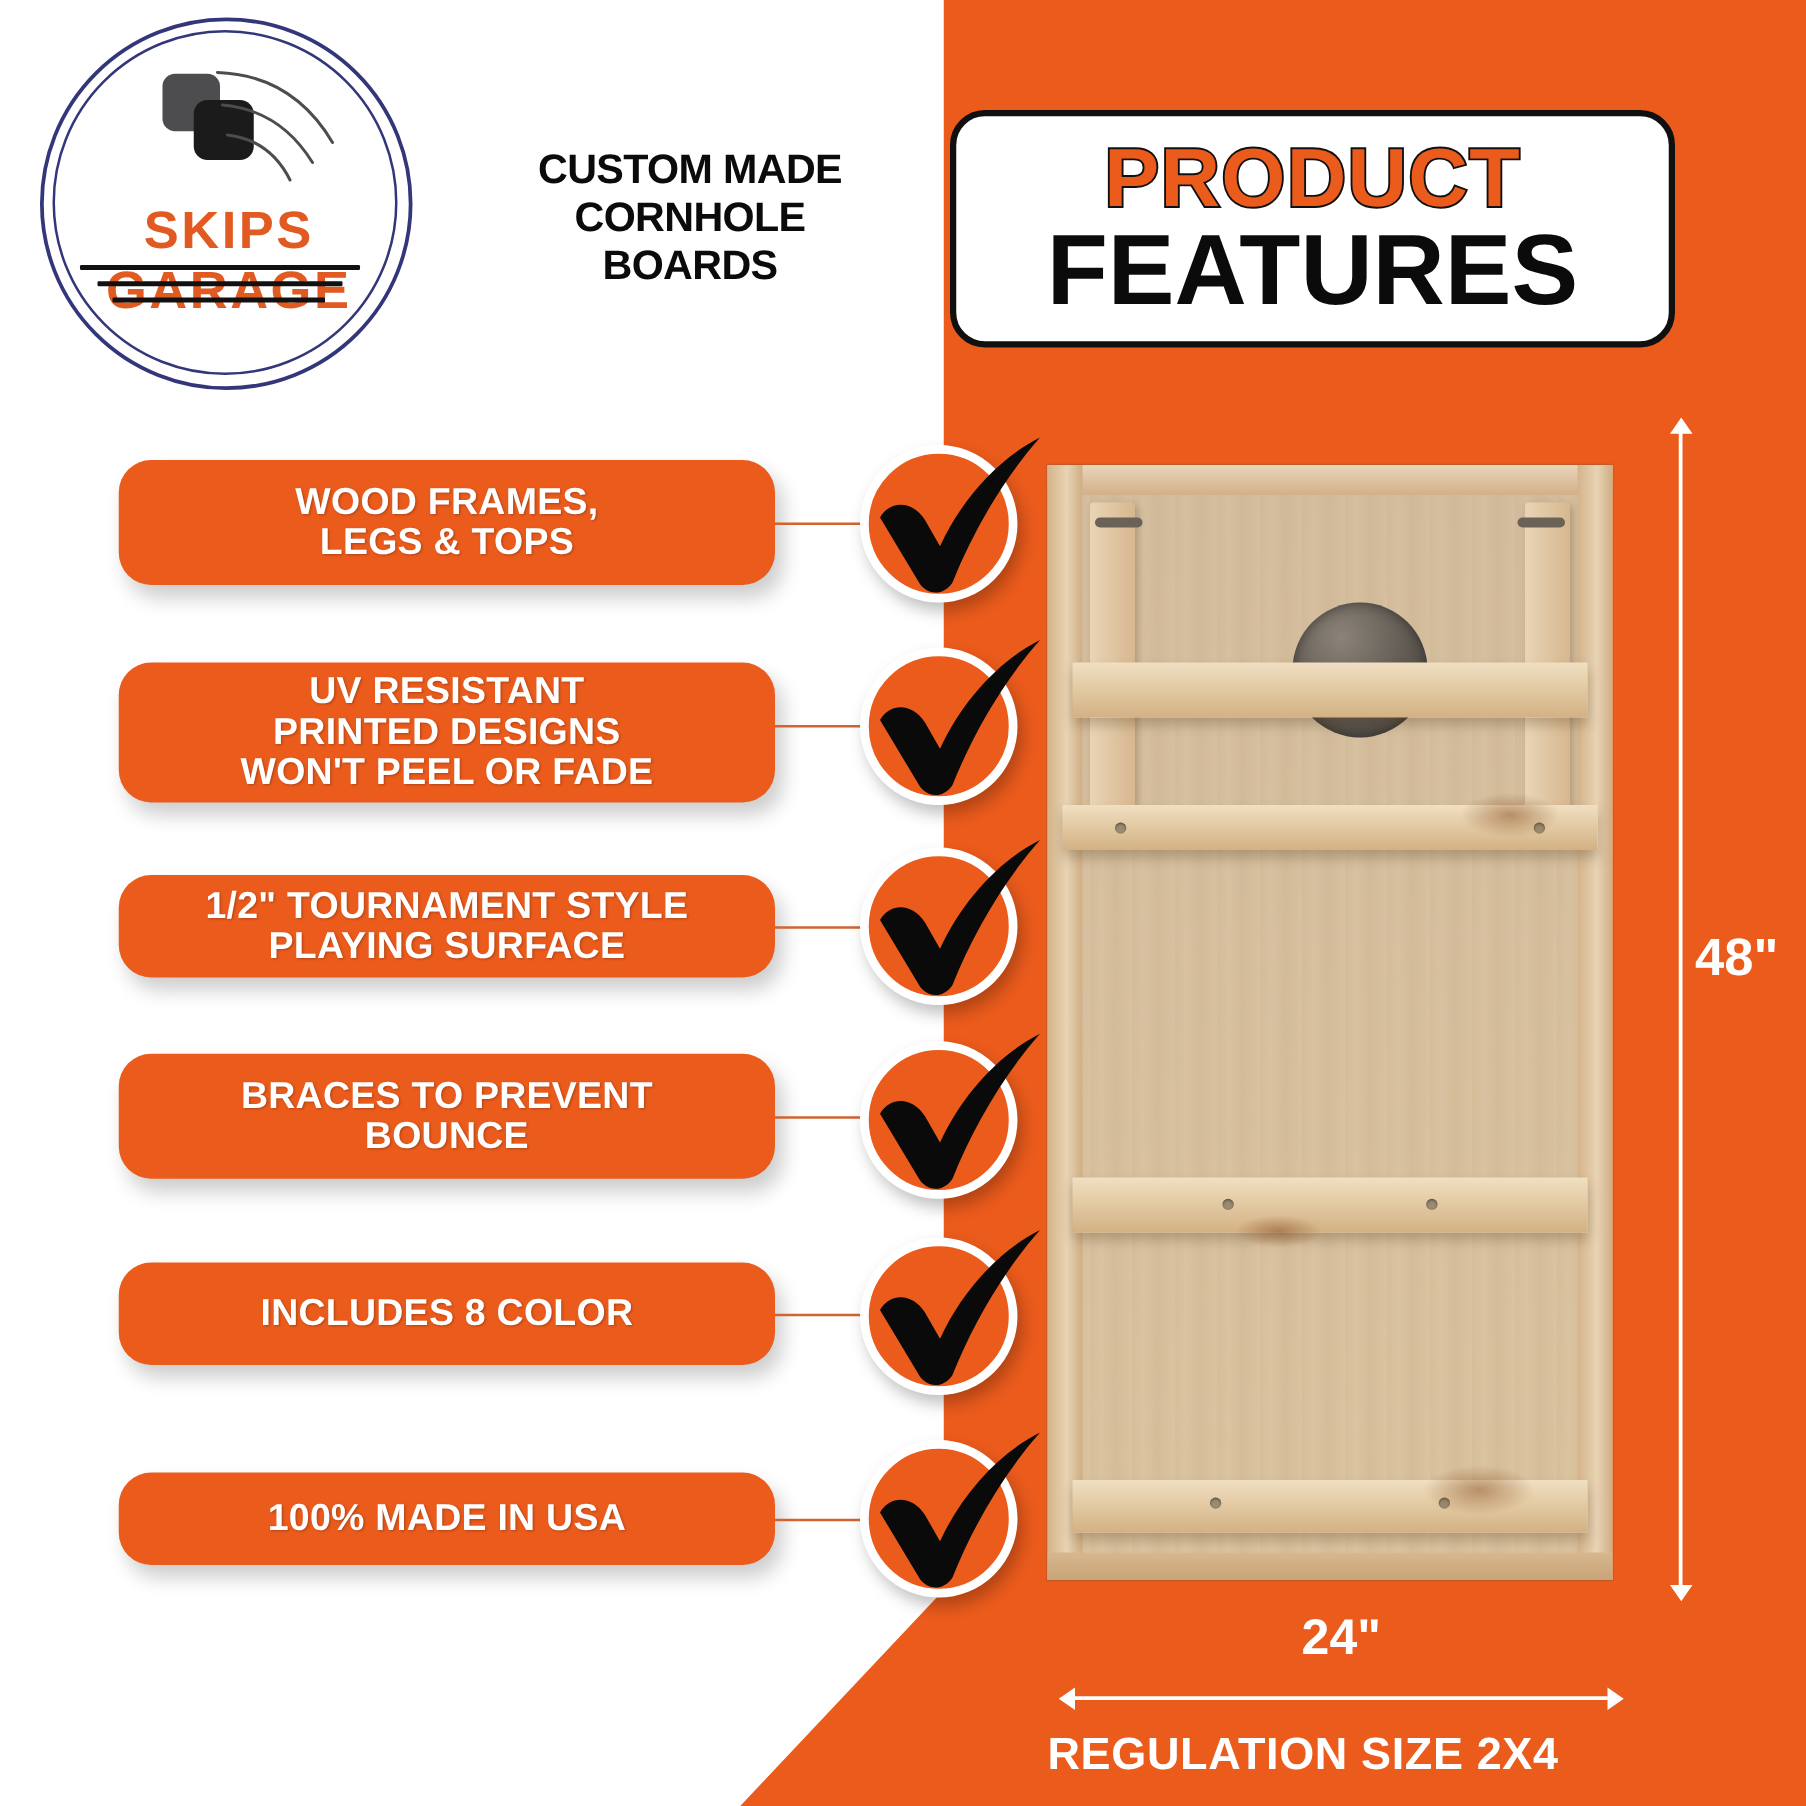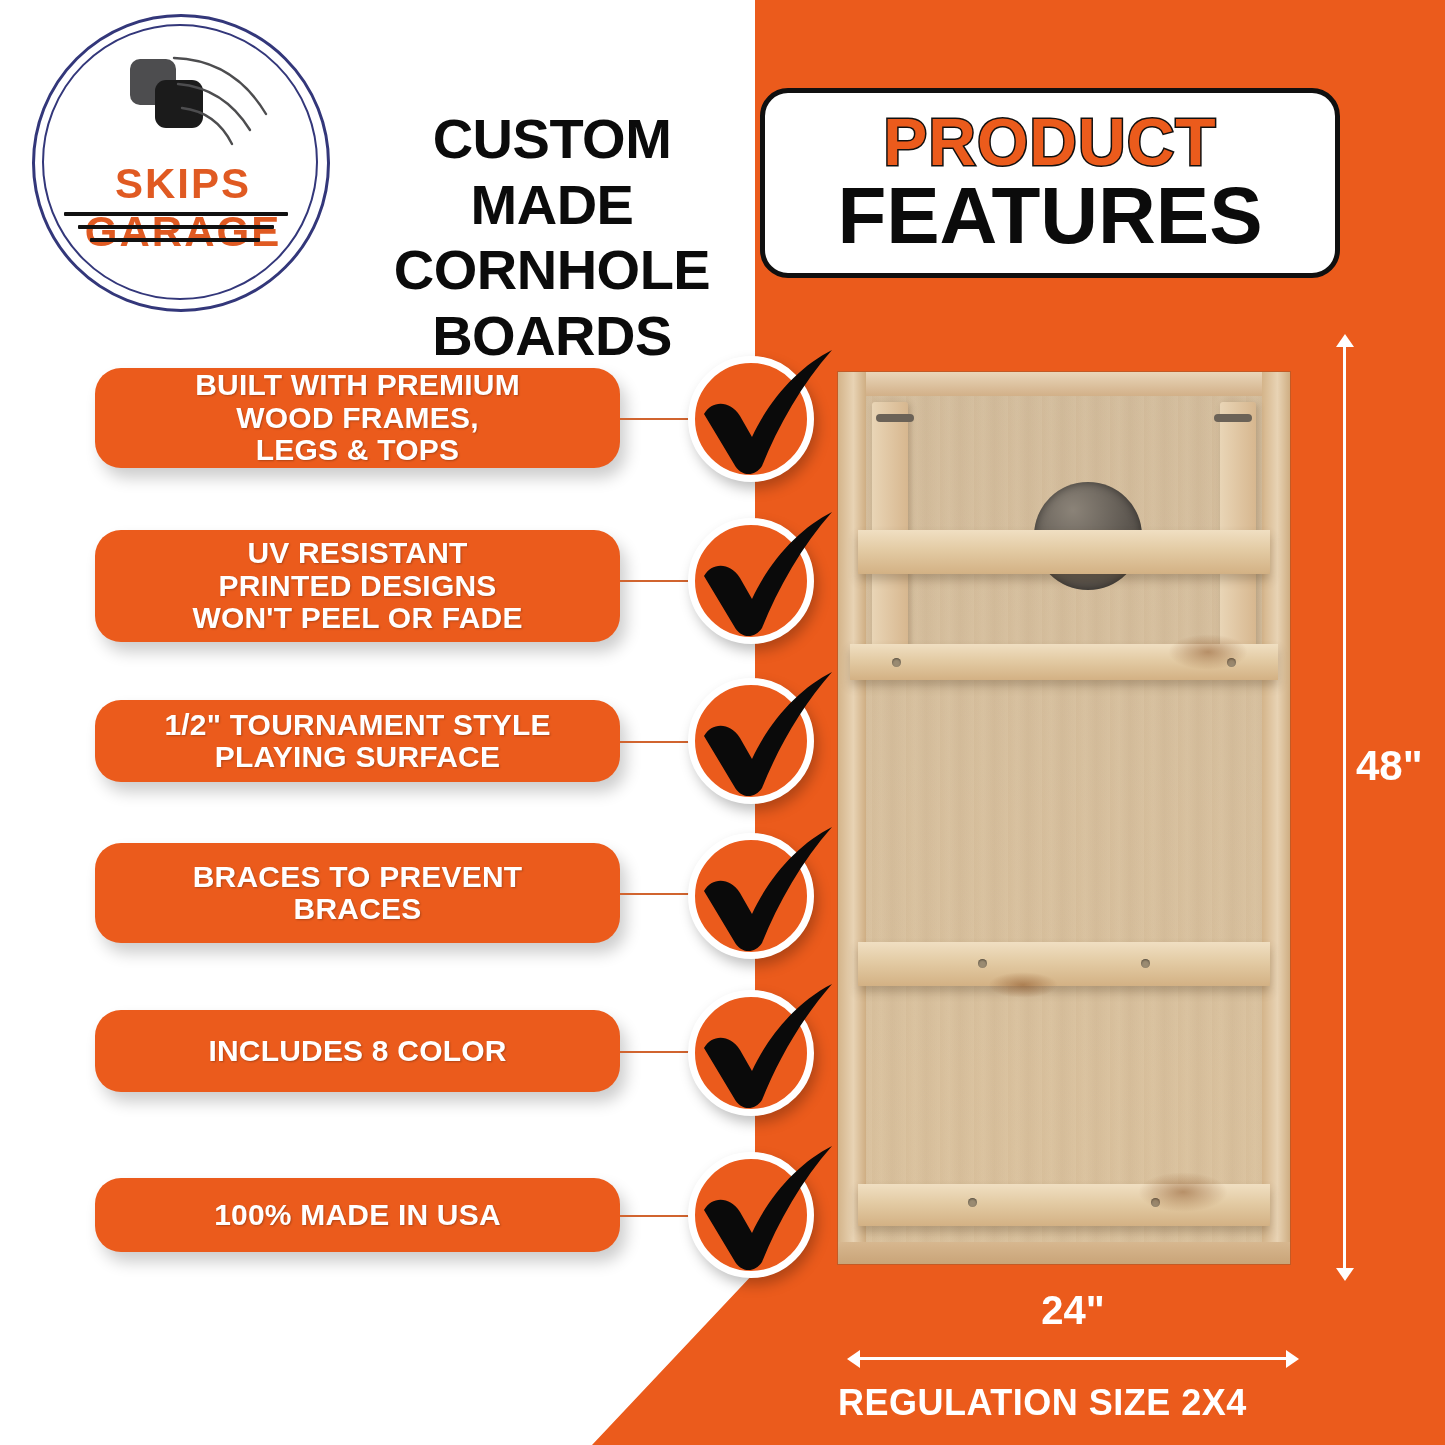--- a/index.html
+++ b/index.html
@@ -72,25 +72,25 @@
     background: #111111;
     border-radius: 1px;
   }
   .logo-bar.b1 { left: 42px;  top: 200px; width: 224px; }
   .logo-bar.b2 { left: 56px;  top: 213px; width: 196px; }
   .logo-bar.b3 { left: 68px;  top: 226px; width: 170px; }
 
   
   .headline {
     position: absolute;
-    left: 352px; top: 106px;
+    left: 352px; top: 116px;
     width: 400px;
     text-align: center;
     color: #0b0b0b;
-    font-size: 56px;
+    font-size: 33px;
     line-height: 1.17;
     font-weight: 700;
     letter-spacing: -0.5px;
   }
 
   
   .pf-box {
     position: absolute;
     left: 760px; top: 88px;
     width: 580px; height: 190px;
@@ -336,21 +336,20 @@
   </div>
 
   <div class="pf-box">
     <div class="pf-product">PRODUCT</div>
     <div class="pf-features">FEATURES</div>
   </div>
 
   <div id="features-layer">
       <div class="pill" style="top: 368px; height: 100px;">
         <div>
-          <div>BUILT WITH PREMIUM</div>
           <div>WOOD FRAMES,</div>
           <div>LEGS &amp; TOPS</div>
         </div>
       </div>
       <div class="connector" style="top: 418px;"></div>
       <div class="check-badge" style="top: 356px; left: 688px;"></div>
       <div class="check-mark" style="top: 342px; left: 690px;"><svg width="150" height="150" viewBox="0 0 150 150">
           <path d="M14 72 C 22 58, 40 58, 50 74 L 62 95 C 80 56, 110 24, 142 8 C 112 42, 88 84, 72 124 C 64 136, 50 134, 44 122 Z" fill="#0a0a0a"></path>
         </svg></div>
       <div class="pill" style="top: 530px; height: 112px;">
@@ -372,21 +371,21 @@
         </div>
       </div>
       <div class="connector" style="top: 741px;"></div>
       <div class="check-badge" style="top: 678px; left: 688px;"></div>
       <div class="check-mark" style="top: 664px; left: 690px;"><svg width="150" height="150" viewBox="0 0 150 150">
           <path d="M14 72 C 22 58, 40 58, 50 74 L 62 95 C 80 56, 110 24, 142 8 C 112 42, 88 84, 72 124 C 64 136, 50 134, 44 122 Z" fill="#0a0a0a"></path>
         </svg></div>
       <div class="pill" style="top: 843px; height: 100px;">
         <div>
           <div>BRACES TO PREVENT</div>
-          <div>BRACES</div>
+          <div>BOUNCE</div>
         </div>
       </div>
       <div class="connector" style="top: 893px;"></div>
       <div class="check-badge" style="top: 833px; left: 688px;"></div>
       <div class="check-mark" style="top: 819px; left: 690px;"><svg width="150" height="150" viewBox="0 0 150 150">
           <path d="M14 72 C 22 58, 40 58, 50 74 L 62 95 C 80 56, 110 24, 142 8 C 112 42, 88 84, 72 124 C 64 136, 50 134, 44 122 Z" fill="#0a0a0a"></path>
         </svg></div>
       <div class="pill" style="top: 1010px; height: 82px;">
         <div>
           <div>INCLUDES 8 COLOR</div>

